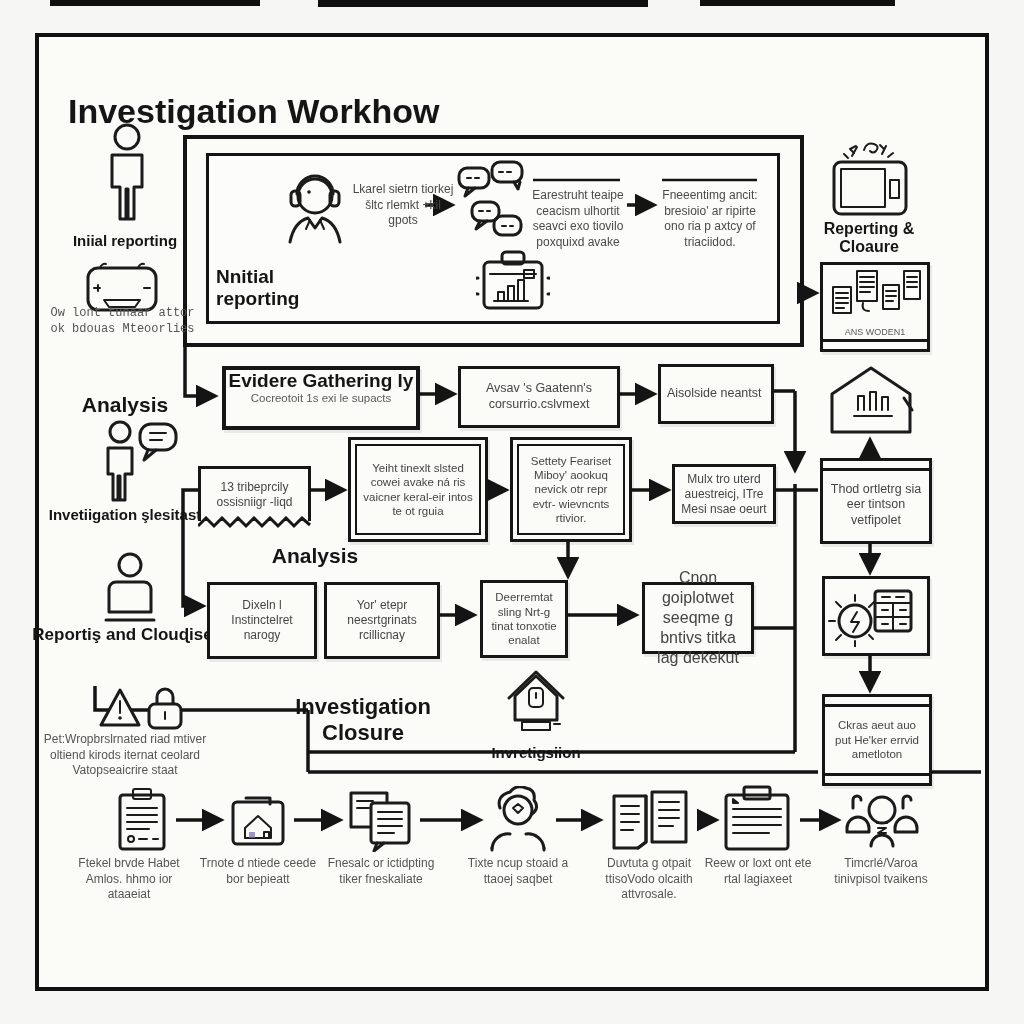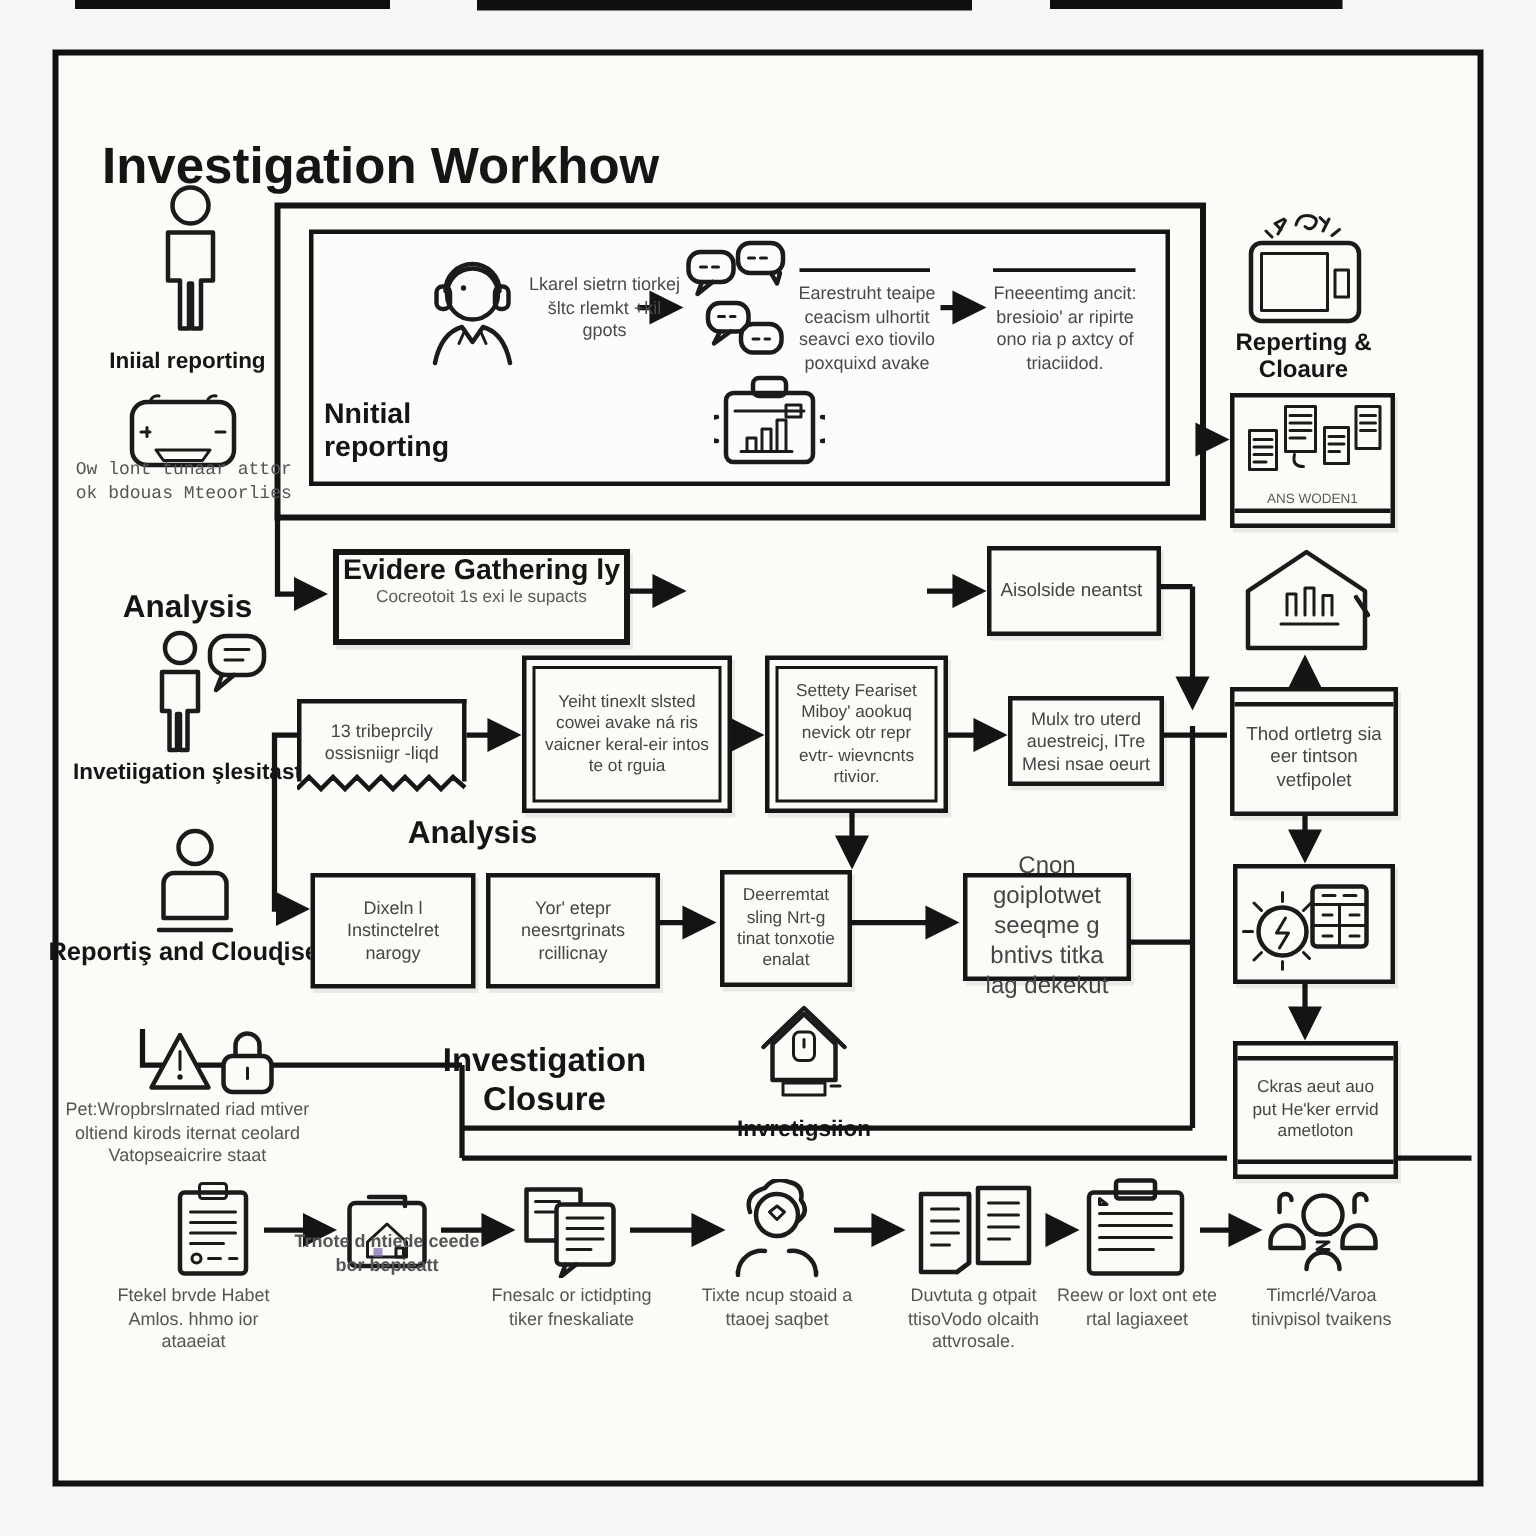--- a/index.html
+++ b/index.html
@@ -142,20 +142,23 @@
       <path class="s" d="M2 30 a6 6 0 0 0 0 16 M72 30 a6 6 0 0 1 0 16"></path>
     </svg>
   </div>
 
   <div class="lbl bold" style="left:216px;top:266px;width:120px;text-align:left;font-size:19px;line-height:1.15;">Nnitial reporting</div>
 
   <div class="box" style="left:222px;top:366px;width:190px;height:56px;border-width:4px;flex-direction:column;">
     <div class="bold" style="font-size:19px;">Evidere Gathering ly</div>
     <div style="font-size:11.5px;color:#5a5a5a;">Cocreotoit 1s exi le supacts</div>
   </div>
+  <div class="box" style="left:458px;top:366px;width:156px;height:56px;">
+    <div class="txt" style="font-size:12.5px;">Avsav 's Gaatenn's corsurrio.cslvmext</div>
+  </div>
   <div class="box" style="left:658px;top:364px;width:110px;height:54px;">
     <div class="txt" style="font-size:12.5px;">Aisolside neantst</div>
   </div>
 
   <div class="box torn" style="left:198px;top:466px;width:107px;height:52px;">
     <div class="txt" style="font-size:12px;">13 tribeprcily ossisniigr -liqd</div>
     <svg width="113" height="14" viewBox="0 0 113 14" style="position:absolute;left:-3px;bottom:-9px;">
       <polyline points="0,10 8,2 16,10 24,2 32,10 40,2 48,10 56,2 64,10 72,2 80,10 88,2 96,10 104,2 112,9" fill="none" stroke="#161616" stroke-width="3"></polyline>
     </svg>
   </div>
@@ -266,21 +269,21 @@
 
   <div class="icon" style="left:228px;top:790px;">
     <svg width="60" height="58" viewBox="0 0 60 58">
       <path class="s" d="M18 8 h24 v6"></path>
       <rect class="s" x="5" y="12" width="50" height="42" rx="4"></rect>
       <path class="s thin" d="M17 38 l13 -12 l13 12 v10 h-26 z"></path>
       <rect x="21" y="42" width="6" height="6" fill="#7b68ae" opacity="0.7"></rect>
       <rect class="s thin" x="36" y="42" width="5" height="6"></rect>
     </svg>
   </div>
-  <div class="cap" style="left:195px;top:820px;width:126px;font-weight:bold;">Trnote d ntiede ceede bor bepieatt</div>
+  <div class="cap" style="left:195px;top:856px;width:126px;">Trnote d ntiede ceede bor bepieatt</div>
 
   <div class="icon" style="left:346px;top:788px;">
     <svg width="68" height="64" viewBox="0 0 68 64">
       <rect class="s" x="5" y="5" width="36" height="34"></rect>
       <path class="s thin" d="M11 13 h16 M11 20 h12"></path>
       <rect class="sm" x="25" y="15" width="38" height="40" rx="3"></rect>
       <path class="s thin" d="M32 24 h24 M32 31 h24 M32 38 h24 M32 45 h16"></path>
       <path class="s" d="M31 55 l-3 8 l10 -8"></path>
     </svg>
   </div>

